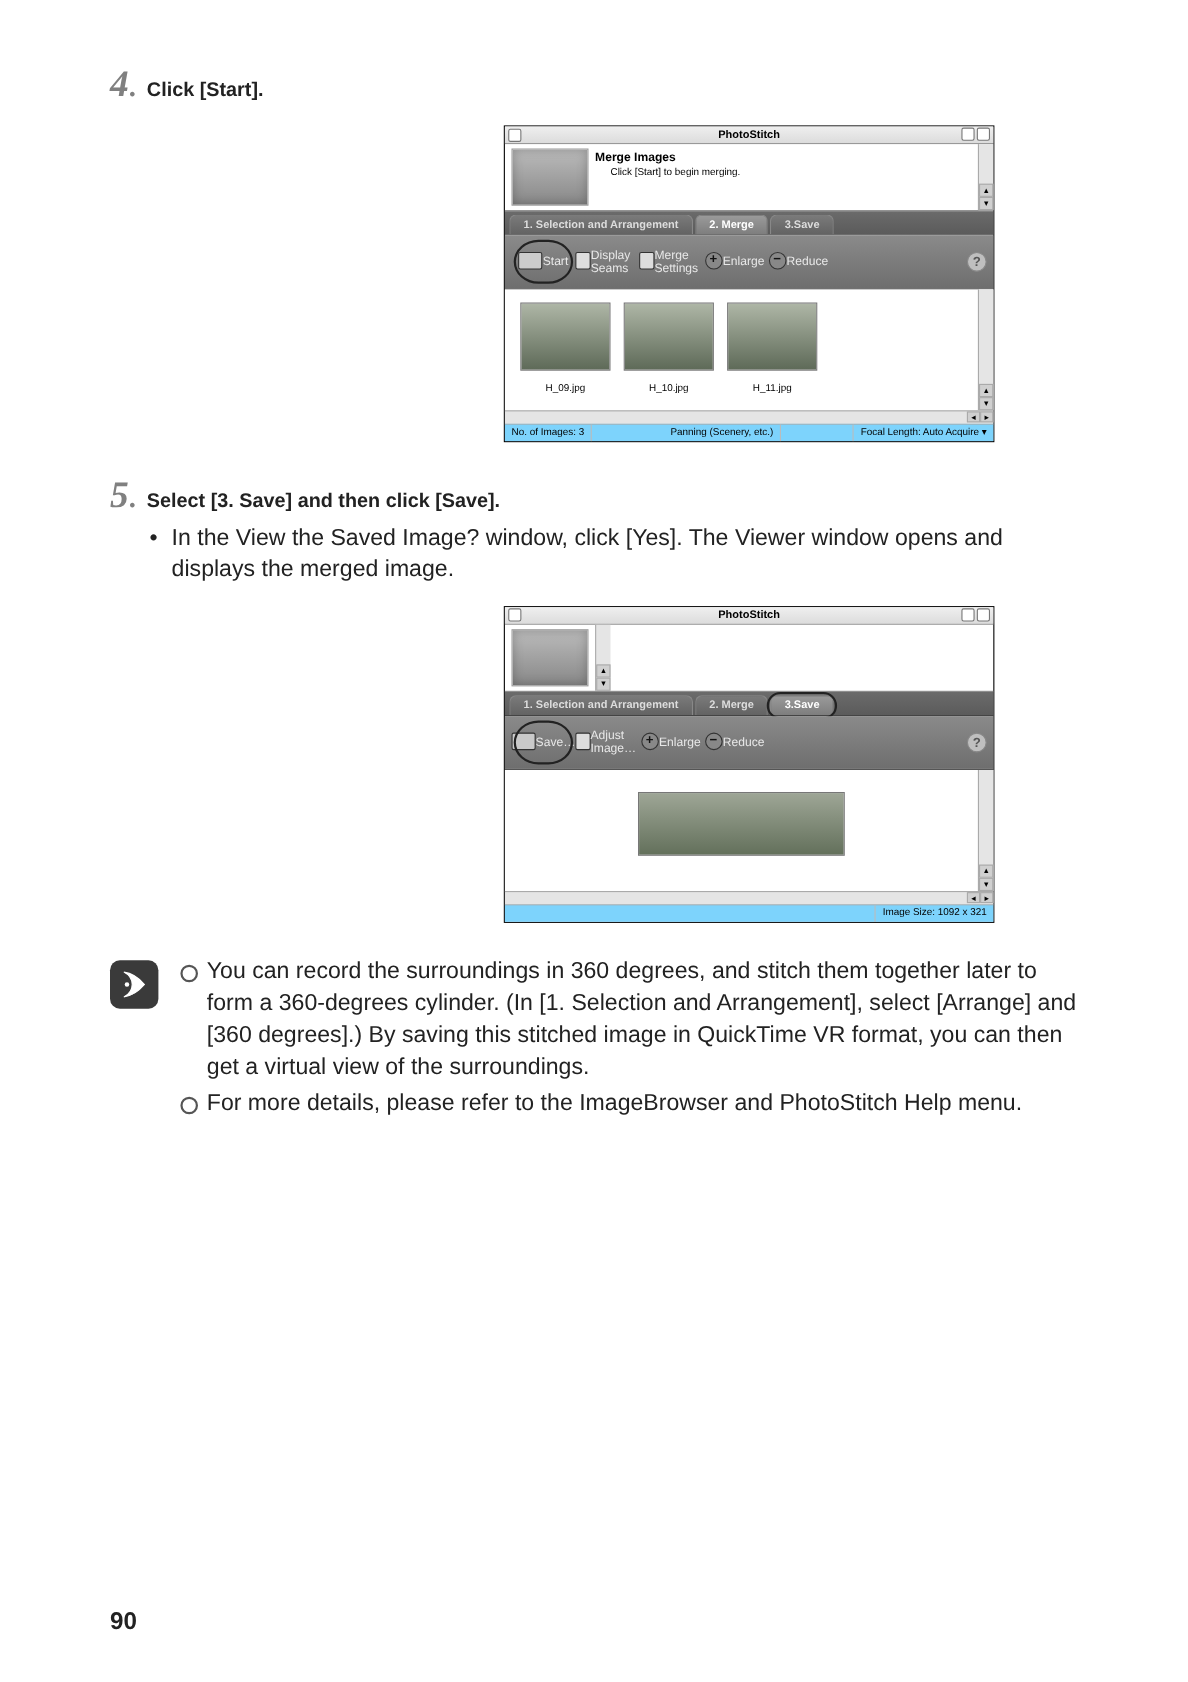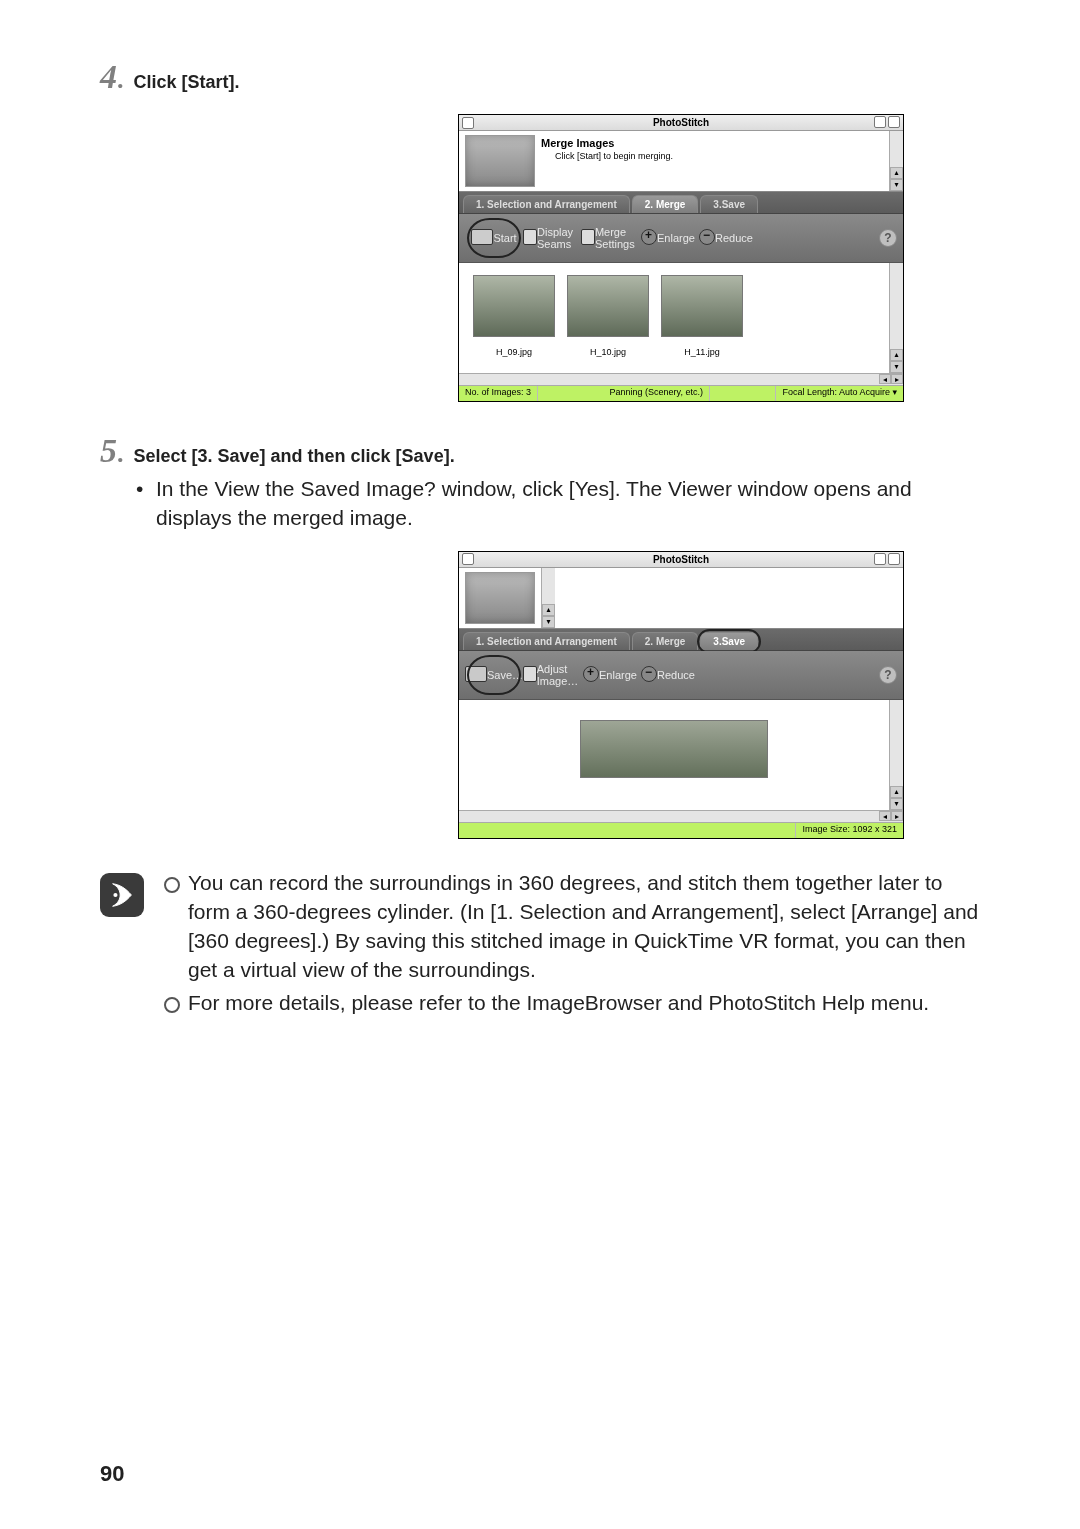--- a/index.html
+++ b/index.html
@@ -184,21 +184,21 @@
   .hscroll {
     height: 12px; background:#e5e5e5; border-top:1px solid #aaa; position:relative;
   }
   .hscroll .lf, .hscroll .rt {
     position:absolute; top:0; height:10px; width:12px; background:#d0d0d0; border:1px solid #aaa;
     text-align:center; font-size:8px; line-height:9px;
   }
   .hscroll .lf { right:12px; }
   .hscroll .rt { right:0; }
   .statusbar {
-    display:flex; height:16px; background:#bef264; border-top:1px solid #aaa; font-size:9px;justify-content:space-between;
+    display:flex; height:16px; background:#7dd3fc; border-top:1px solid #aaa; font-size:9px;justify-content:space-between;
   }
   .statusbar .cell { border-right:1px solid #bbb; padding: 1px 6px; white-space: nowrap; }
   .statusbar .spacer { flex:1; }
   .statusbar .cell.right { border-right:none; border-left:1px solid #bbb; text-align:right; }
 
   
   .notes {
     display: flex; gap: 20px; margin-top: 24px; align-items: flex-start;
     margin-left: 0;
   }

